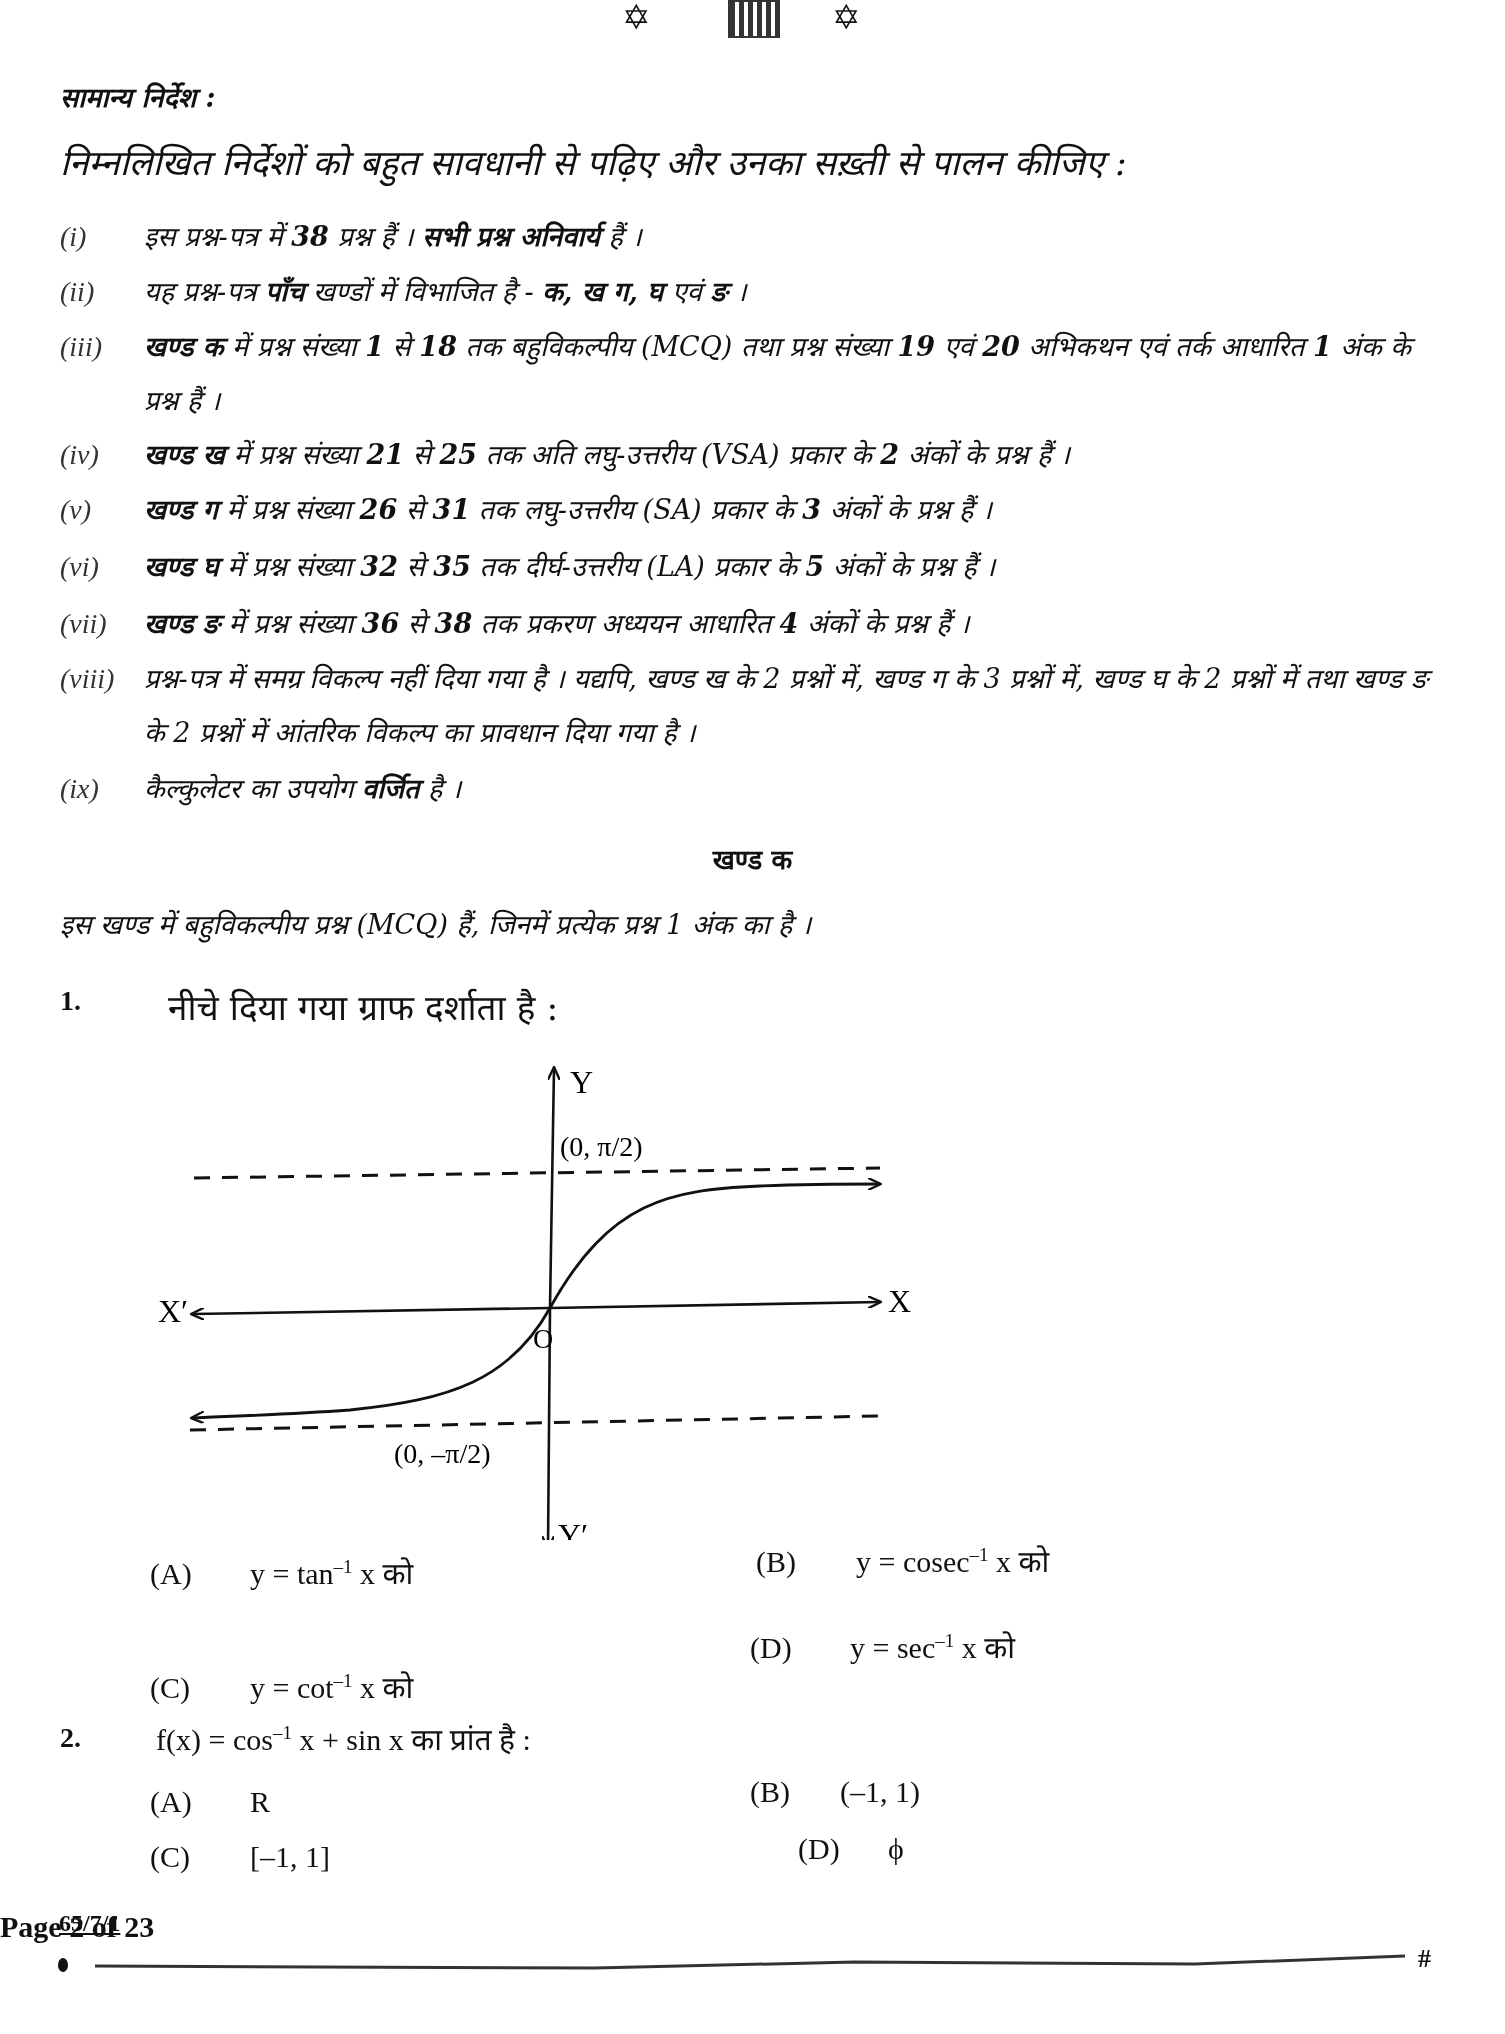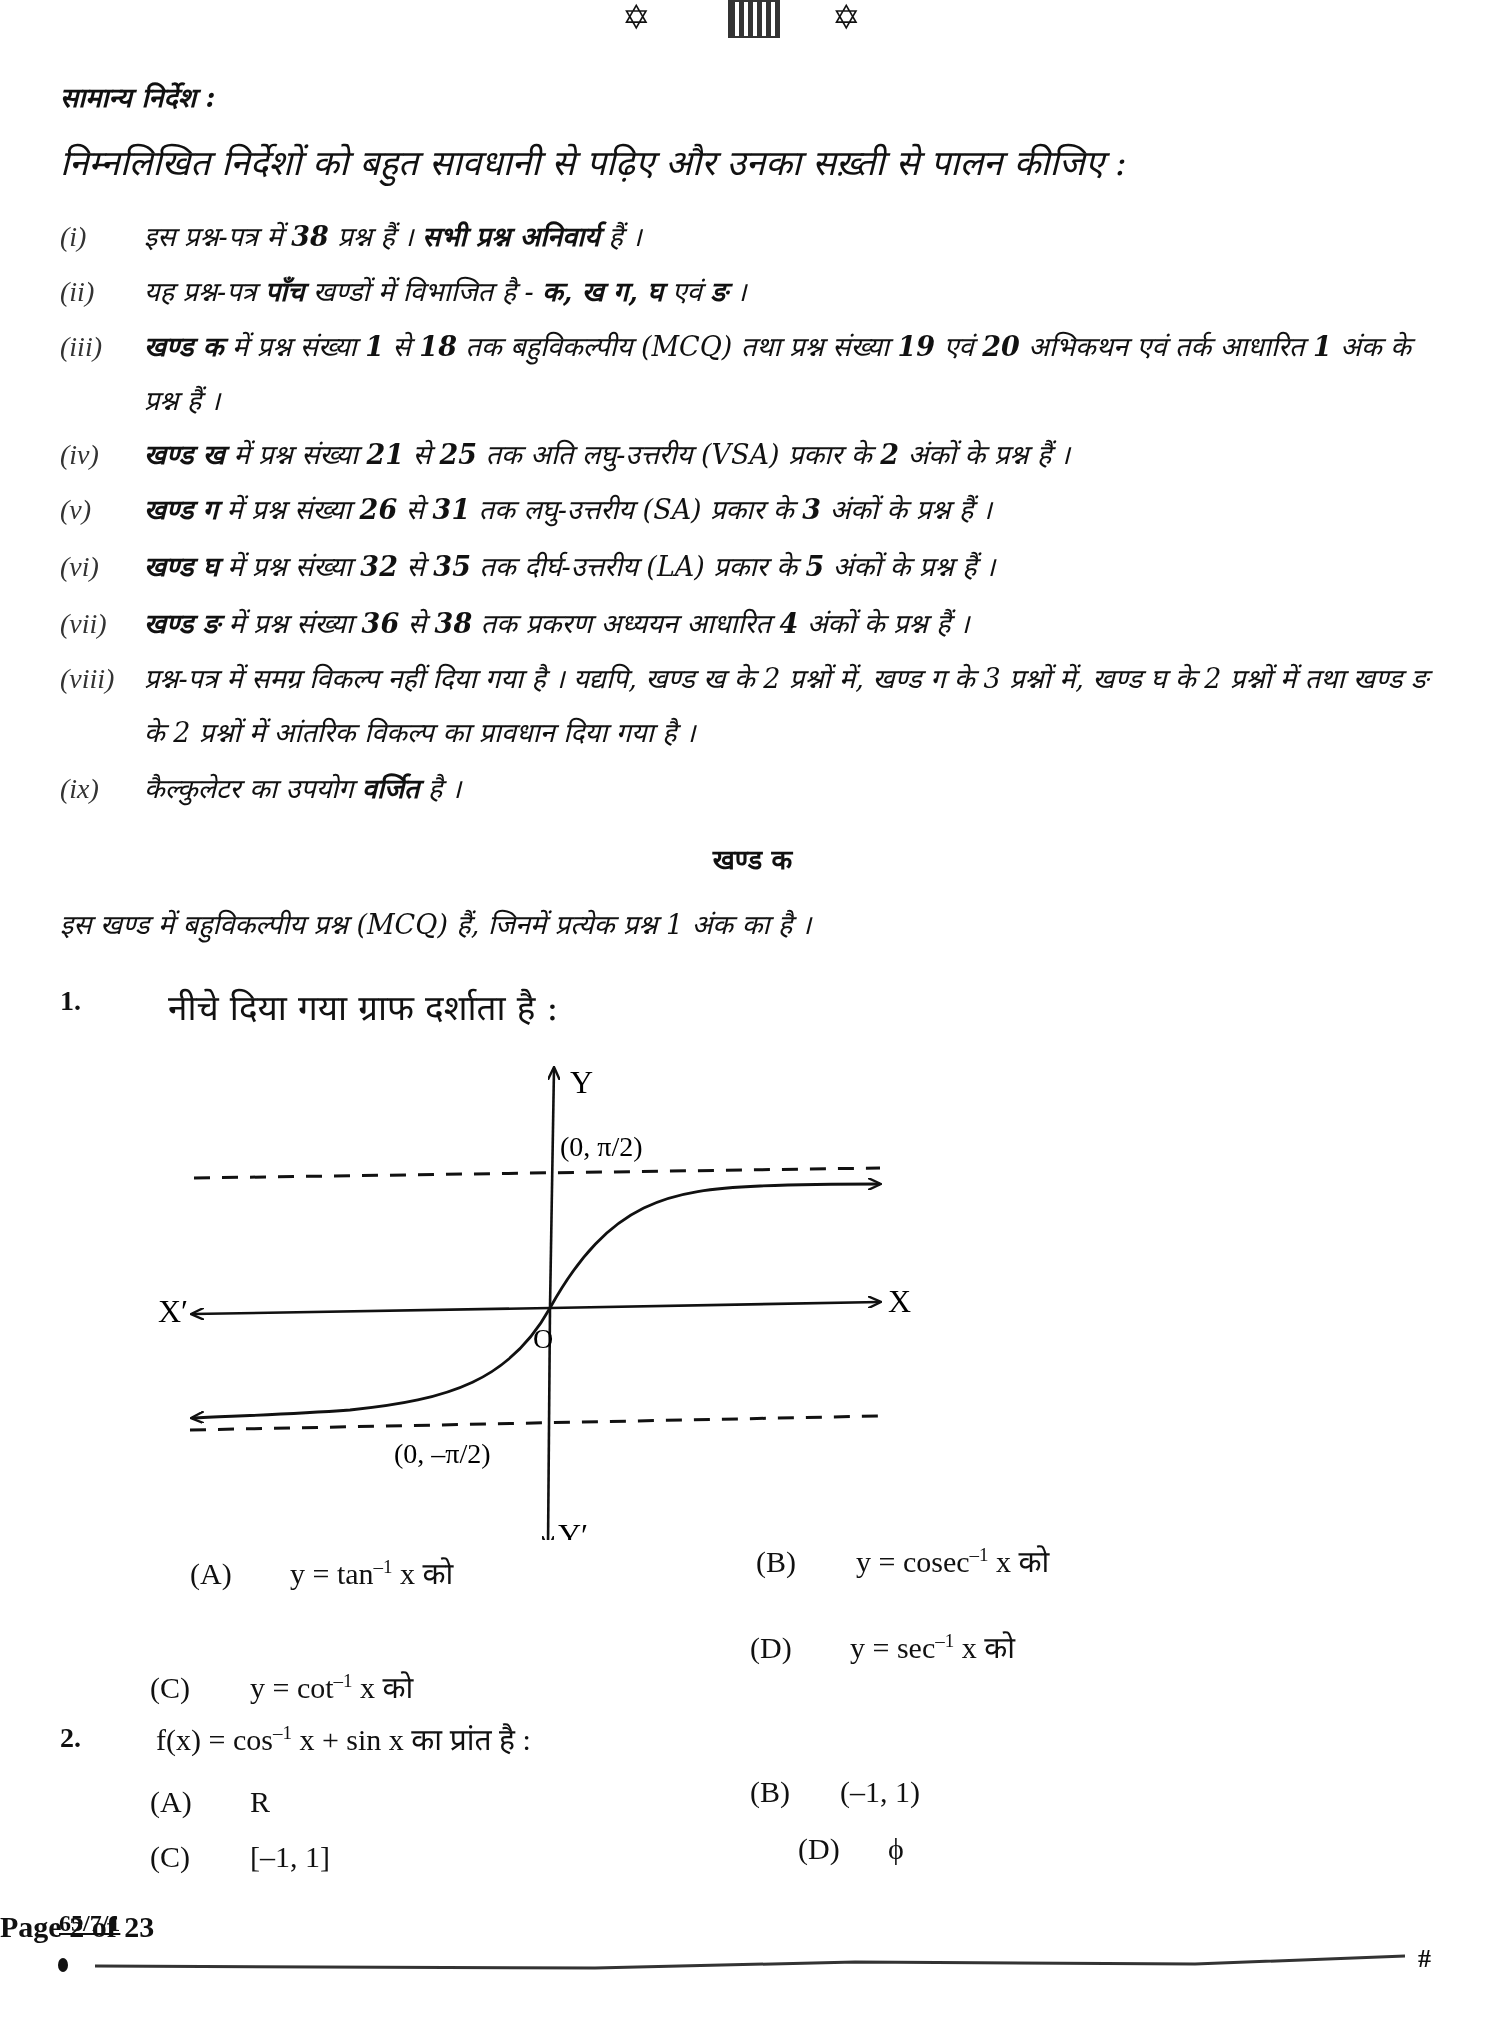--- a/index.html
+++ b/index.html
@@ -110,21 +110,21 @@
   <text x="420" y="53" font-family="Liberation Serif, serif" font-size="32">Y</text>
   <text x="410" y="116" font-family="Liberation Serif, serif" font-size="28">(0, π/2)</text>
   <text x="738" y="272" font-family="Liberation Serif, serif" font-size="32">X</text>
   <text x="8" y="282" font-family="Liberation Serif, serif" font-size="32">X′</text>
   <text x="383" y="308" font-family="Liberation Serif, serif" font-size="28">O</text>
   <text x="244" y="423" font-family="Liberation Serif, serif" font-size="28">(0, –π/2)</text>
   <text x="408" y="506" font-family="Liberation Serif, serif" font-size="32">Y′</text>
 </svg>
 
 <div id="q1opts">
-    <div class="opt" style="left: 150px; top: 1552px; margin-left: 40px;"><span class="lbl">(A)</span><span>y = tan</span><sup>–1</sup><span> x को</span></div>
+    <div class="opt" style="left: 150px; top: 1552px;"><span class="lbl">(A)</span><span>y = tan</span><sup>–1</sup><span> x को</span></div>
     <div class="opt" style="left: 750px; top: 1540px; margin-left: 6px;"><span class="lbl">(B)</span><span>y = cosec</span><sup>–1</sup><span> x को</span></div>
     <div class="opt" style="left: 150px; top: 1622px; margin-top: 44px;"><span class="lbl">(C)</span><span>y = cot</span><sup>–1</sup><span> x को</span></div>
     <div class="opt" style="left: 750px; top: 1610px; margin-top: 16px;"><span class="lbl">(D)</span><span>y = sec</span><sup>–1</sup><span> x को</span></div>
   </div>
 
 <div class="abs" style="left:60px;top:1722px;white-space:nowrap">
   <span class="qnum">2.</span>
   <span style="position:absolute;left:96px;top:-4px;font-family:'Liberation Serif',serif;font-size:30px"><span>f(x) = cos</span><sup>–1</sup><span> x + sin x का प्रांत है :</span></span>
 </div>
 

